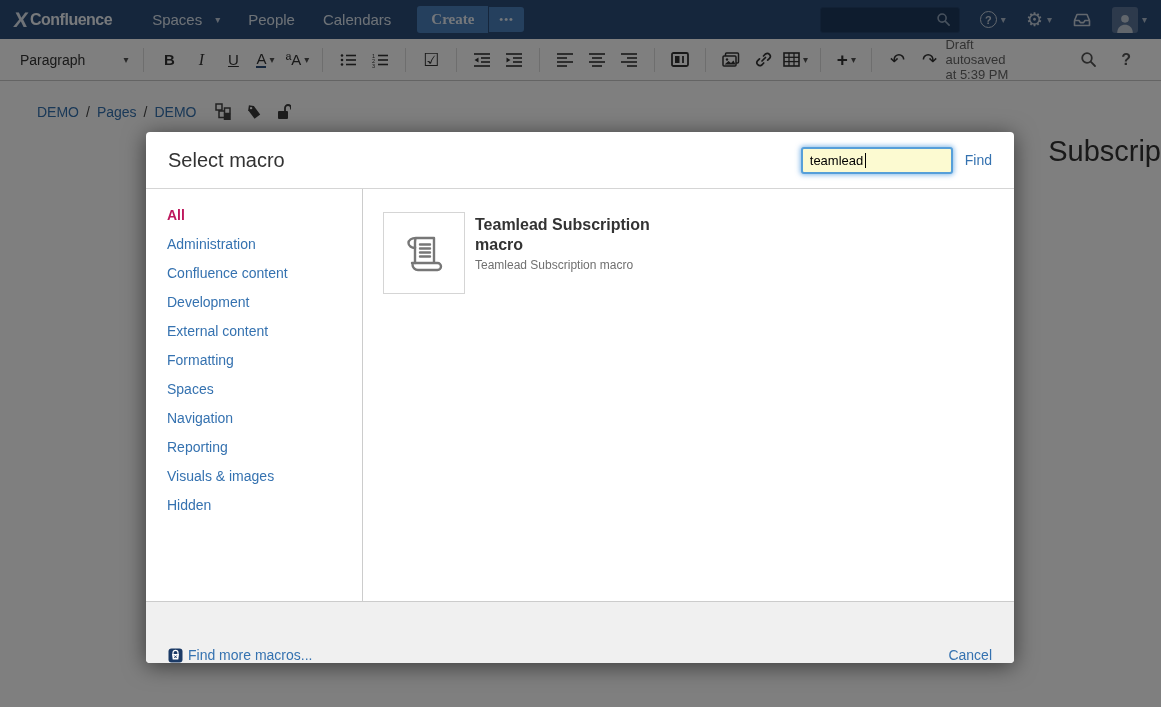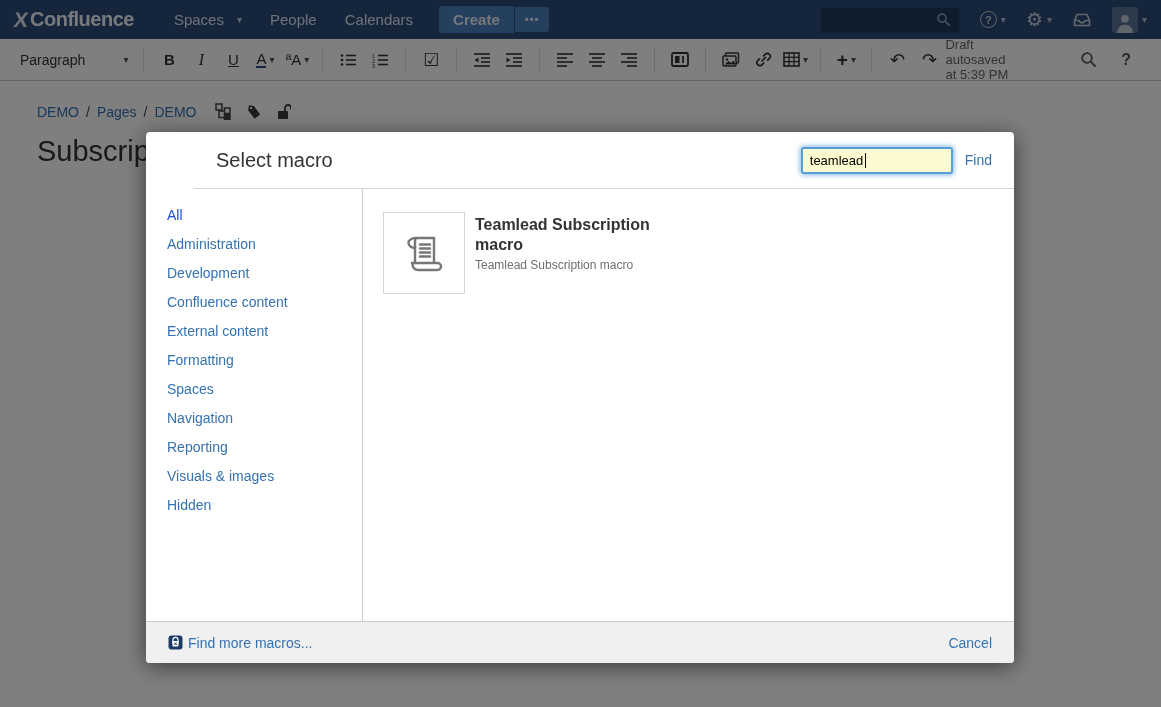--- a/index.html
+++ b/index.html
@@ -3,25 +3,25 @@
 <meta charset="utf-8">
 <style>
   * { margin:0; padding:0; box-sizing:border-box; }
   html,body { width:1161px; height:707px; overflow:hidden; }
   body { font-family:"Liberation Sans", sans-serif; background:#fff; position:relative; }
 
   
   .navbar { height:39px; background:var(--navbar_bg,#2a4c78); display:flex; align-items:center; padding:0 14px; }
   .logo { display:flex; align-items:center; margin-right:26px; cursor:pointer; }
   .logo-mark { color:#dfe7f1; font-weight:bold; font-size:21px; transform:skewX(-8deg); margin-right:2px; }
-  .logo-text { color:#eef3f8; font-weight:bold; font-size:20px; letter-spacing:-0.5px; }
+  .logo-text { color:#eef3f8; font-weight:bold; font-size:16px; letter-spacing:-0.5px; }
   .nav-item { color:#dbe4ee; font-size:15px; margin:0 14px; cursor:pointer; display:flex; align-items:center; gap:13px; }
   .caret { font-size:10px; line-height:1; opacity:.85; }
   .nav-btn { background:var(--create_bg,#4a80bc); color:#e8eef6; font-size:15px; font-weight:bold;
-             padding:5px 14px; border-radius:3px 0 0 3px; margin-left:12px; cursor:pointer; }
+             padding:5px 14px; border-radius:3px 0 0 3px; margin-left:12px; cursor:pointer;font-family:Liberation Serif, serif; }
   .nav-btn.more { border-radius:0 3px 3px 0; margin-left:1px; padding:5px 10px; letter-spacing:1px; font-size:11px; line-height:15px; }
   .nav-right { margin-left:auto; display:flex; align-items:center; gap:20px; }
   .nav-search { width:140px; height:26px; background:#1c385c; border:1px solid #24436b; border-radius:3px;
                 display:flex; align-items:center; justify-content:flex-end; padding:0 8px; }
   .nav-search input { background:transparent; border:none; outline:none; color:#cfd8e4; width:100px; font-size:13px; }
   .nav-icon { color:#c6d0dd; display:flex; align-items:center; gap:4px; cursor:pointer; }
   .qmark { width:17px; height:17px; border:1.5px solid #c6d0dd; border-radius:50%; font-size:11px; font-weight:bold;
            display:flex; align-items:center; justify-content:center; }
   .gear-glyph { font-size:19px; line-height:1; }
   .avatar-box { width:26px; height:26px; border-radius:3px; background:#5a7499; display:flex; align-items:flex-end; justify-content:center; overflow:hidden; }
@@ -39,55 +39,55 @@
   .tb-a { border-bottom:2px solid #2a4c78; line-height:15px; }
   .tb-fmt { font-size:15px; }
   .tb-plus { font-size:19px; font-weight:bold; }
   .tb-undo { font-size:18px; }
   .autosave { margin-left:auto; color:#666; font-size:13px; margin-right:56px; }
   .tb-right-icon { margin:0 12px; cursor:pointer; display:flex; }
   .tb-qmark { font-size:16px; color:#555; font-weight:bold; }
   svg.ic { display:block; }
 
   
-  .content { padding:22px 0 0 37px; }
+  .content { padding:22px 0 0 37px;text-align:right; }
   .breadcrumb { display:flex; align-items:center; font-size:14px; gap:7px; }
   .crumb { color:var(--accent,#3572b0); cursor:pointer; text-decoration:none; }
   .crumb-sep { color:#444; }
   .crumb-icons { display:flex; align-items:center; gap:13px; margin-left:12px; }
   .page-title { margin-top:15px; font-size:29px; color:#333; font-weight:400; }
 
   
   .overlay { position:absolute; inset:0; background:rgba(0,0,0,0.5); z-index:50; }
 
   
   .dialog { position:absolute; left:146px; top:132px; width:868px; height:531px; background:#fff; z-index:100;
             border-radius:4px; box-shadow:0 3px 22px rgba(0,0,0,0.55); display:flex; flex-direction:column; }
-  .dlg-header { height:57px; flex:none; display:flex; align-items:center; padding:15px 22px; border-bottom:1px solid #d5d5d5;margin-left:48px; }
+  .dlg-header { height:57px; flex:none; display:flex; align-items:center; padding:15px 22px; border-bottom:1px solid #d5d5d5; }
   .dlg-title { font-size:20px; color:#333; }
   .dlg-search-wrap { margin-left:auto; position:relative; }
   .dlg-search { width:152px; height:27px; background:var(--search_highlight,#fcfad1); border:2px solid #569fd9;
                 border-radius:3px; box-shadow:0 0 5px 1px rgba(90,160,225,0.75); outline:none;
                 padding:0 7px; font-size:13px; color:#000; font-family:"Liberation Sans", sans-serif; }
   .text-caret { position:absolute; left:64px; top:6px; width:1px; height:15px; background:#000; }
   .dlg-help { color:var(--accent,#3572b0); font-size:14px; margin-left:12px; cursor:pointer; text-decoration:none; }
   .dlg-body { flex:1; display:flex; min-height:0; }
   .dlg-aside { width:217px; flex:none; border-right:1px solid #ccc; padding:18px 0 0 21px; }
   .dlg-aside ul { list-style:none; }
   .dlg-aside li { height:29px; font-size:14px; color:var(--accent,#3572b0); cursor:pointer; }
-  .dlg-aside li.selected { color:#1d4ed8; font-weight:normal; }
+  .dlg-aside li.selected { color:#be185d; font-weight:bold; }
   .dlg-main { flex:1; padding:23px 20px; }
   .macro-item { display:flex; cursor:pointer; width:310px; }
   .macro-icon-box { width:82px; height:82px; flex:none; border:1px solid #d5d5d5; background:#fff;
                     display:flex; align-items:center; justify-content:center; }
   .macro-text { margin-left:10px; padding-top:3px; width:200px; }
   .macro-title { font-size:16px; font-weight:bold; color:#333; line-height:20px; }
   .macro-desc { font-size:12px; color:#707070; margin-top:3px; }
-  .dlg-footer { height:42px; flex:none; background:#f0f0f0; border-top:1px solid #ccc; border-radius:0 0 4px 4px;
-                display:flex; align-items:center; justify-content:space-between; padding:0 22px; }
+  .dlg-footer { height:62px; flex:none; background:#f0f0f0; border-top:1px solid #ccc; border-radius:0 0 4px 4px;
+                display:flex; align-items:flex-end; justify-content:space-between; padding:0 22px; }
   .find-more { display:flex; align-items:center; gap:5px; color:var(--accent,#3572b0); font-size:14px; cursor:pointer; text-decoration:none; }
   .cancel { color:var(--accent,#3572b0); font-size:14px; cursor:pointer; text-decoration:none; }
 </style>
 </head>
 <body>
 
 <header class="navbar">
   <div class="logo">
     <span class="logo-mark">X</span>
     <span class="logo-text">Confluence</span>
@@ -339,22 +339,22 @@
       <input class="dlg-search" type="text" value="teamlead" style="">
       <span class="text-caret"></span>
     </span>
     <a class="dlg-help">Find</a>
   </div>
   <div class="dlg-body">
     <aside class="dlg-aside">
       <ul>
           <li class="selected">All</li>
           <li>Administration</li>
+          <li>Confluence content</li>
           <li>Development</li>
-          <li>Confluence content</li>
           <li>External content</li>
           <li>Formatting</li>
           <li>Spaces</li>
           <li>Navigation</li>
           <li>Reporting</li>
           <li>Visuals &amp; images</li>
           <li>Hidden</li>
         </ul>
     </aside>
     <div class="dlg-main">

